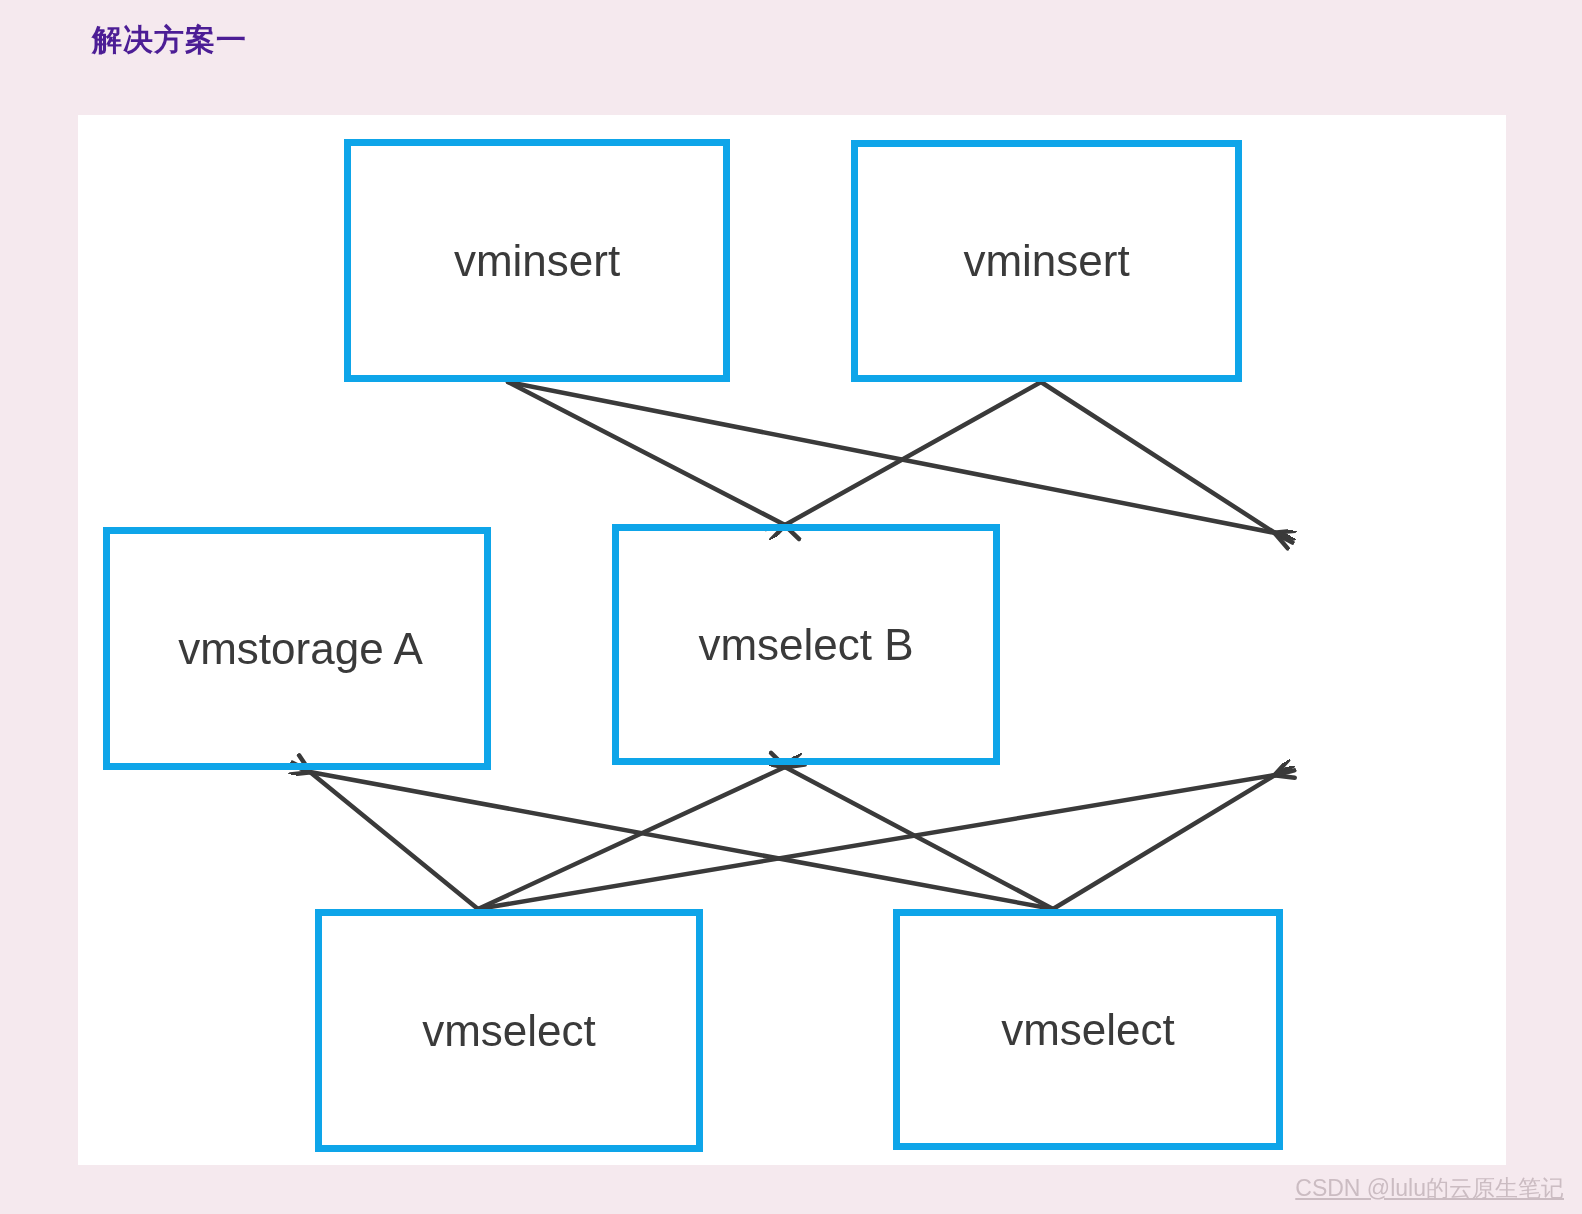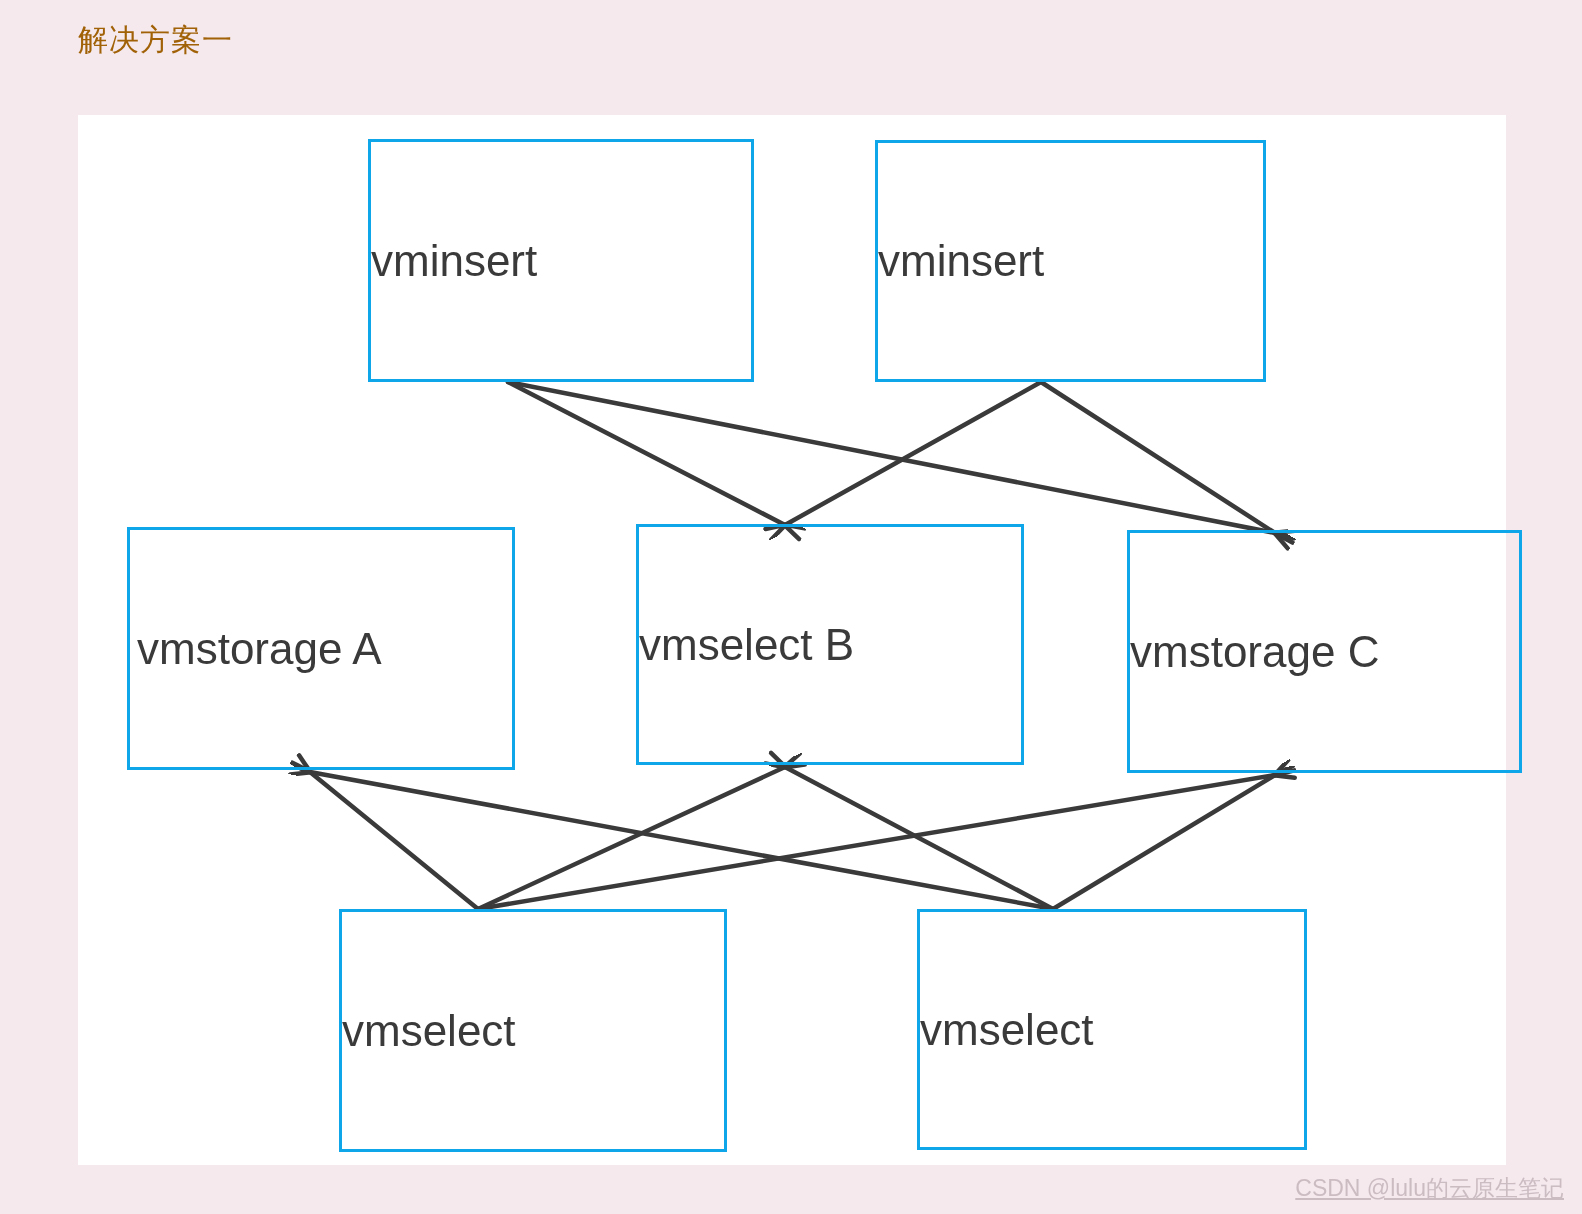--- a/index.html
+++ b/index.html
@@ -9,25 +9,25 @@
   body {
     width: 1582px;
     height: 1214px;
     background: #f5e9ee;
     font-family: "Liberation Sans", sans-serif;
     overflow: hidden;
     position: relative;
   }
   #page-title {
     position: absolute;
-    left: 78px;
+    left: 92px;
     top: 22px;
     font-size: 30px;
-    font-weight: normal;
-    color: #a16207;
+    font-weight: bold;
+    color: #4c1d95;
     letter-spacing: 1px;
     line-height: 1.2;
     white-space: nowrap;
   }
   #diagram-panel {
     position: absolute;
     left: 78px;
     top: 115px;
     width: 1428px;
     height: 1050px;
@@ -37,26 +37,25 @@
     position: absolute;
     left: 0;
     top: 0;
     width: 1428px;
     height: 1050px;
     display: block;
   }
   .node-box {
     position: absolute;
     box-sizing: border-box;
-    border: 3px solid #0ea5e9;
+    border: 7px solid #0ea5e9;
     background: transparent;
     display: flex;
     align-items: center;
-    justify-content: flex-start;
-    margin-left: 24px;
+    justify-content: center;
   }
   .node-label {
     font-family: "Liberation Sans", sans-serif;
     font-size: 44px;
     color: #3a3a3a;
     white-space: nowrap;
     letter-spacing: 0px;
   }
   #watermark {
     position: absolute;
@@ -105,23 +104,20 @@
   </div>
 
   <div class="node-box" style="left:25px; top:412px; width:388px; height:243px;padding-left:7px;">
     <span class="node-label">vmstorage A</span>
   </div>
 
   <div class="node-box" style="left:534px; top:409px; width:388px; height:241px;">
     <span class="node-label">vmselect B</span>
   </div>
 
-  <div class="node-box" style="left:1025px; top:415px; width:395px; height:243px;">
-    <span class="node-label">vmstorage C</span>
-  </div>
 
   <div class="node-box" style="left:237px; top:794px; width:388px; height:243px;">
     <span class="node-label">vmselect</span>
   </div>
 
   <div class="node-box" style="left:815px; top:794px; width:390px; height:241px;">
     <span class="node-label">vmselect</span>
   </div>
 
 </div>

